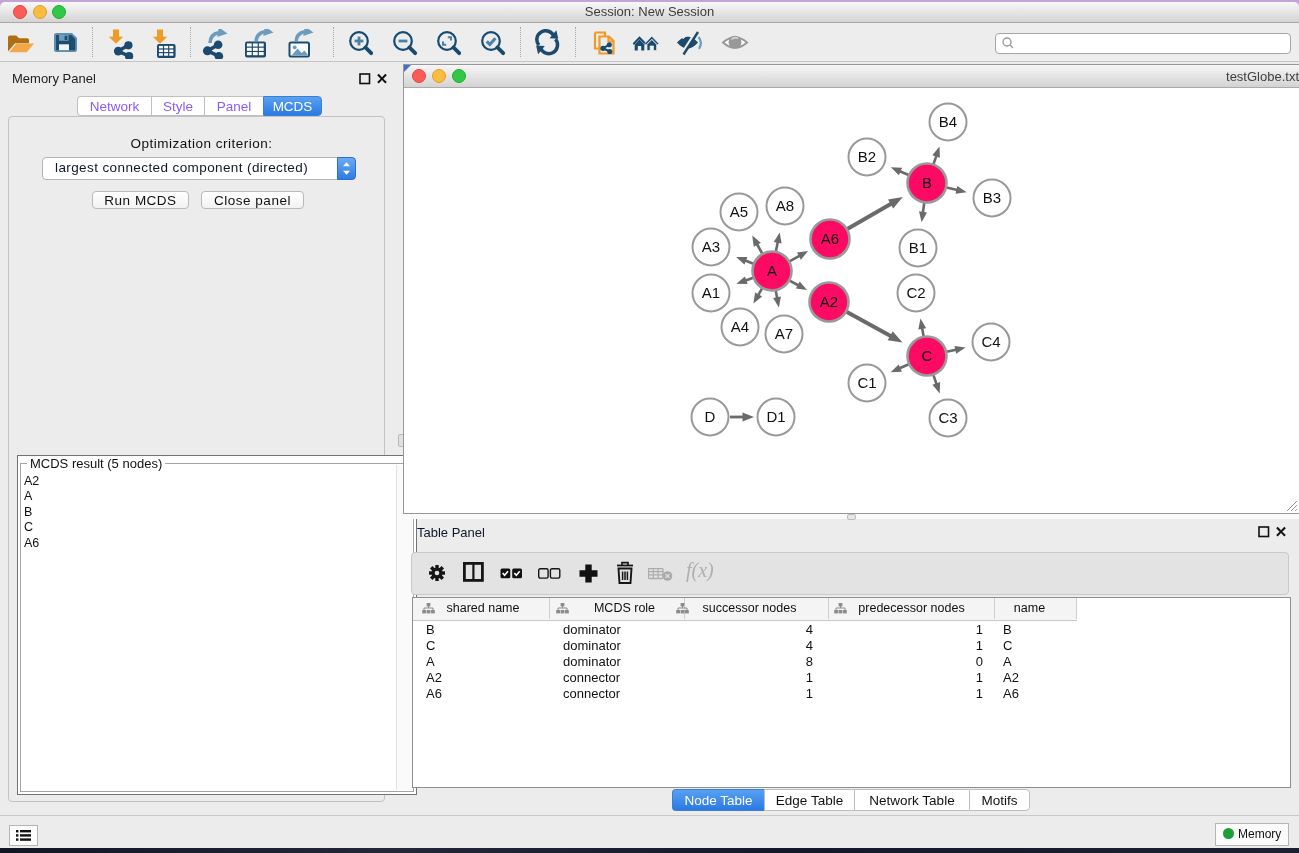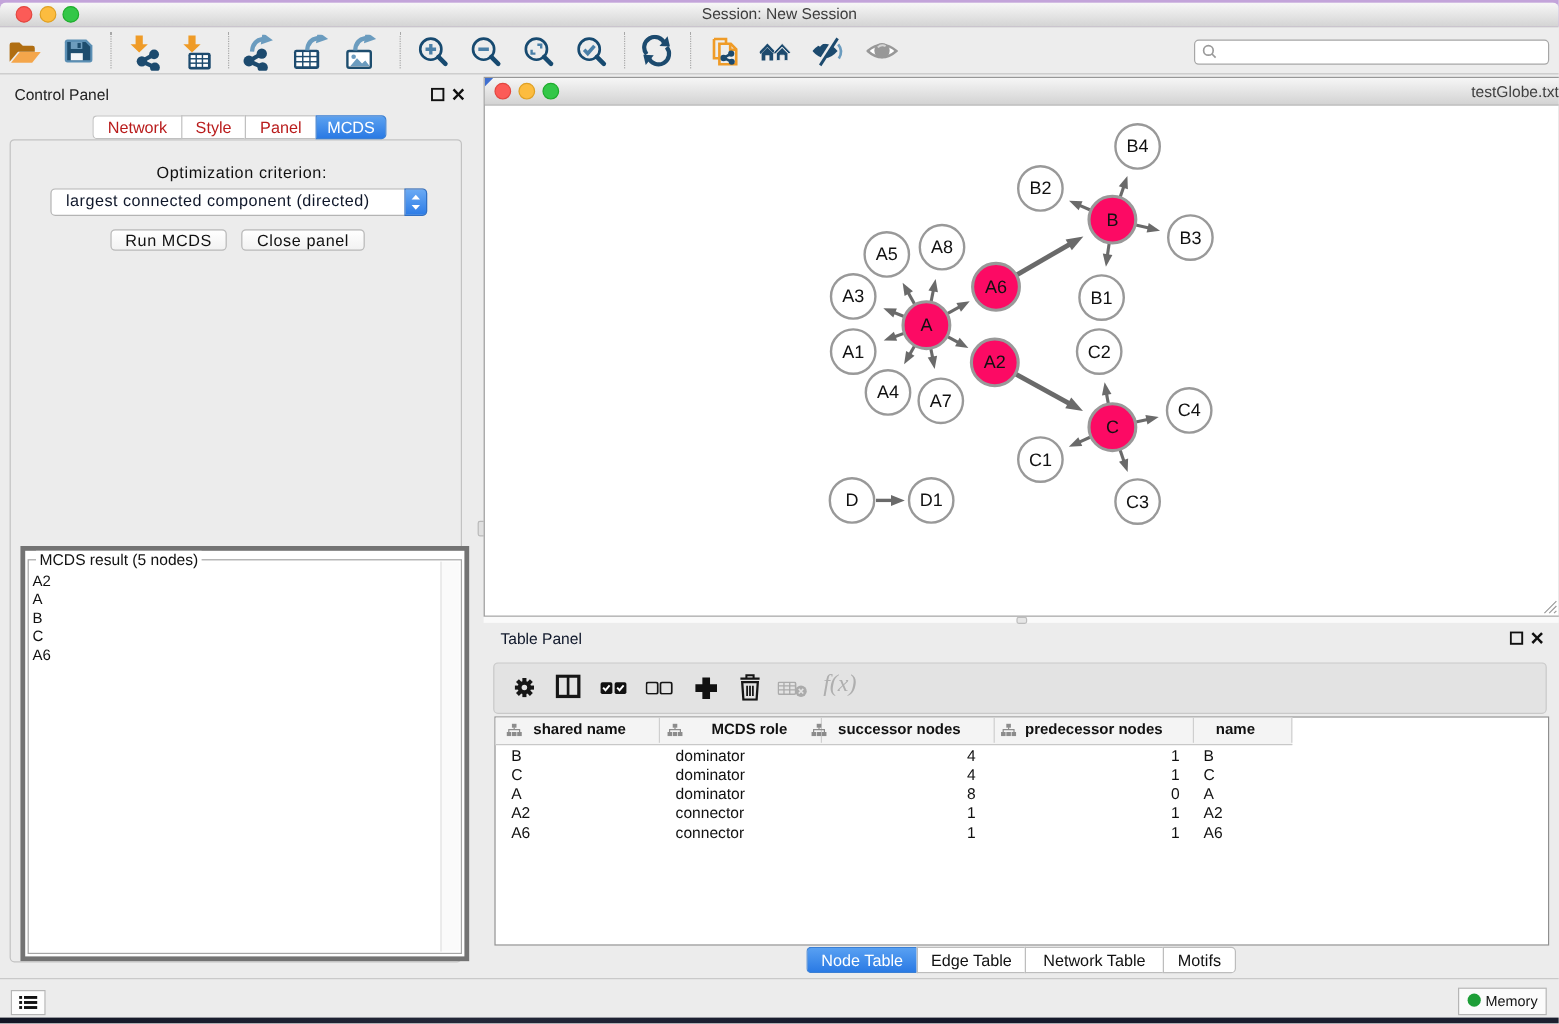--- a/index.html
+++ b/index.html
@@ -9,33 +9,33 @@
 .titlebar{left:0;top:2px;width:1299px;height:20px;background:linear-gradient(#f8f8f8,#d4d4d4);
  border-bottom:1px solid #a9a9a9;border-radius:5px 5px 0 0;}
 .tl{width:12px;height:12px;border-radius:50%;position:absolute;top:5px;}
 .title{width:100%;text-align:center;top:4px;font-size:13px;color:#3c3c3c;}
 .toolbar{left:0;top:23px;width:1299px;height:38px;background:#ededed;border-bottom:1px solid #c6c6c6;}
 .sep{position:absolute;top:4px;height:30px;width:0;border-left:1px dotted #a8a8a8;}
 .searchbox{position:absolute;left:995px;top:10px;width:294px;height:19px;background:#fff;
  border:1px solid #a6a6a6;border-radius:4px;}
 .cpanel-title{left:12px;top:71px;font-size:13px;color:#222;}
 .tabs{position:absolute;left:77px;top:96px;height:20px;display:flex;font-size:13.5px;}
-.tab{background:#fff;border:1px solid #c0c0c0;border-right:none;line-height:20px;color:#b91c1c;text-align:center;box-sizing:border-box;}
+.tab{background:#fff;border:1px solid #c0c0c0;border-right:none;line-height:20px;color:#8b5cf6;text-align:center;box-sizing:border-box;}
 .tab.first{border-radius:4px 0 0 4px;}
 .tab.last{border-radius:0 4px 4px 0;border-right:1px solid #c0c0c0;}
 .tab.sel{background:linear-gradient(#5ba1f0,#2a7ae4);color:#fff;border-color:#3a7fd4;}
 .subpanel{left:8px;top:116px;width:375px;height:684px;background:#ececec;border:1px solid #c2c2c2;border-radius:4px;}
 .optlabel{left:6px;top:136px;width:391px;text-align:center;font-size:13.5px;letter-spacing:0.5px;color:#111;}
 .combo{left:42px;top:157px;width:312px;height:21px;background:#fff;border:1px solid #b4b4b4;border-radius:4px;}
 .combo .txt{position:absolute;left:12px;top:2px;font-size:13.5px;letter-spacing:0.4px;color:#0f172a;white-space:nowrap;}
 .combo .step{position:absolute;right:-1px;top:-1px;width:17px;height:21px;border-radius:0 4px 4px 0;
  background:linear-gradient(#6aaaf4,#2d7ce6);border:1px solid #2f6fc4;}
 .btn{position:absolute;height:16px;background:linear-gradient(#ffffff,#f2f2f2);border:1px solid #b9b9b9;border-radius:4px;
  font-size:13.5px;letter-spacing:0.5px;color:#111;text-align:center;line-height:17px;}
-.resultbox{left:17px;top:455px;width:366px;height:338px;background:#fff;border:4px solid #737373;}
+.resultbox{left:17px;top:455px;width:366px;height:338px;background:#fff;border:1px solid #737373;padding-left:32px;}
 .fieldset{position:absolute;left:2px;top:7px;right:2px;bottom:2px;border:1px solid #a5a5a5;}
 .legend{position:absolute;left:6px;top:-8px;background:#fff;padding:0 3px;font-size:13px;color:#111;white-space:nowrap;}
 .mlist{position:absolute;left:3px;top:10px;font-size:12.5px;color:#111;line-height:15.4px;}
 .scrollcol{position:absolute;right:1px;top:1px;width:15px;bottom:1px;background:#fafafa;border-left:1px solid #e0e0e0;}
 .netwin{left:403px;top:64px;width:895px;height:448px;background:#fff;border:1px solid #979797;}
 .nettitle{position:absolute;left:0;top:0;width:100%;height:22px;background:linear-gradient(#f6f6f6,#d3d3d3);border-bottom:1px solid #ababab;}
 .tpanel-title{left:417px;top:525px;font-size:13px;color:#0f172a;}
 .ttoolbar{left:411px;top:552px;width:876px;height:41px;background:#e3e3e3;border:1px solid #c9c9c9;border-radius:4px;}
 .ttable{left:412px;top:597px;width:877px;height:189px;background:#fff;border:1px solid #8f8f8f;}
 .thead{position:absolute;left:0;top:0;height:22px;background:#f4f4f4;border-bottom:1px solid #c8c8c8;font-size:12.5px;color:#111;}
@@ -201,21 +201,21 @@
       <line x1="19.5" y1="2" x2="5" y2="24.5" stroke="#ededed" stroke-width="3"></line>
       <line x1="21" y1="3" x2="6.5" y2="25.5" stroke="#1c4a6e" stroke-width="2.4"></line>
       <path d="M21.5 8 Q26 13.5 22 19.8" fill="none" stroke="#6b9cbf" stroke-width="2.2"></path>
     </svg>
     <svg class="abs" style="left:722px;top:6px" width="28" height="30" viewBox="0 0 28 30">
       <path d="M1 13.5 Q13 3 25 13.5 Q13 24 1 13.5 Z" fill="#fff" stroke="#989898" stroke-width="2"></path>
       <circle cx="13" cy="13.2" r="6.4" fill="#989898"></circle>
       <path d="M9.5 10.5 q3-3 6.5-1" stroke="#d6d6d6" stroke-width="1.7" fill="none"></path>
     </svg>
 </div>
-<div class="abs cpanel-title">Control Panel</div>
+<div class="abs cpanel-title">Memory Panel</div>
 <svg class="abs" style="left:359px;top:73px" width="30" height="12" viewBox="0 0 30 12">
     <rect x="1" y="1" width="9.5" height="9.5" fill="none" stroke="#111" stroke-width="1.6"></rect>
     <path d="M18.2 2.3 l1.5-1.5 l3.3 3.5 l3.3-3.5 l1.5 1.5 l-3.5 3.4 l3.5 3.4 l-1.5 1.5 l-3.3-3.5 l-3.3 3.5 l-1.5-1.5 l3.4-3.4 Z" fill="#111"></path>
   </svg>
 <div class="abs subpanel"></div>
 <div class="tabs">
     <span class="tab first" style="width:74px">Network</span>
     <span class="tab" style="width:53px">Style</span>
     <span class="tab" style="width:59px">Panel</span>
     <span class="tab last sel" style="width:59px">MCDS</span>
@@ -378,21 +378,21 @@
     </svg>
     <svg class="abs" style="left:236px;top:15px" width="25" height="13" viewBox="0 0 25 13">
       <rect x="0.5" y="0.5" width="14.5" height="10" rx="1" fill="none" stroke="#ababab" stroke-width="1.3"></rect>
       <path d="M0.5 3.6 h14.5 M0.5 6.9 h14.5 M5.3 0.5 v10 M10.1 0.5 v10" stroke="#ababab" stroke-width="1.1"></path>
       <circle cx="19.5" cy="8" r="4.8" fill="#ababab"></circle>
       <path d="M17.6 6.1 l3.8 3.8 m0 -3.8 l-3.8 3.8" stroke="#e3e3e3" stroke-width="1.3"></path>
     </svg>
     <div class="abs" style="left:274px;top:6px;font-family:'Liberation Serif',serif;font-style:italic;font-size:20px;color:#afafaf;">f(x)</div>
   </div>
 <div class="abs ttable">
-    <div class="thead" style="width:664px;font-weight:bold;">
+    <div class="thead" style="width:664px;">
       <div class="thcell" style="left:4px;width:132px;">shared name</div>
       <div class="thcell" style="left:152px;width:119px;">MCDS role</div>
       <div class="thcell" style="left:258px;width:157px;">successor nodes</div>
       <div class="thcell" style="left:416px;width:165px;">predecessor nodes</div>
       <div class="thcell" style="left:582px;width:69px;padding-right:12px;">name</div>
     </div>
     <svg class="abs" style="left:9px;top:5px" width="13" height="11" viewBox="0 0 13 11">
       <rect x="4.6" y="0" width="3.8" height="3.4" fill="#8c8c8c"></rect>
       <path d="M6.5 3 v2 M2 7 v-2 h9 v2" stroke="#8c8c8c" stroke-width="1" fill="none"></path>
       <rect x="0.2" y="7" width="3.8" height="3.4" fill="#8c8c8c"></rect>

